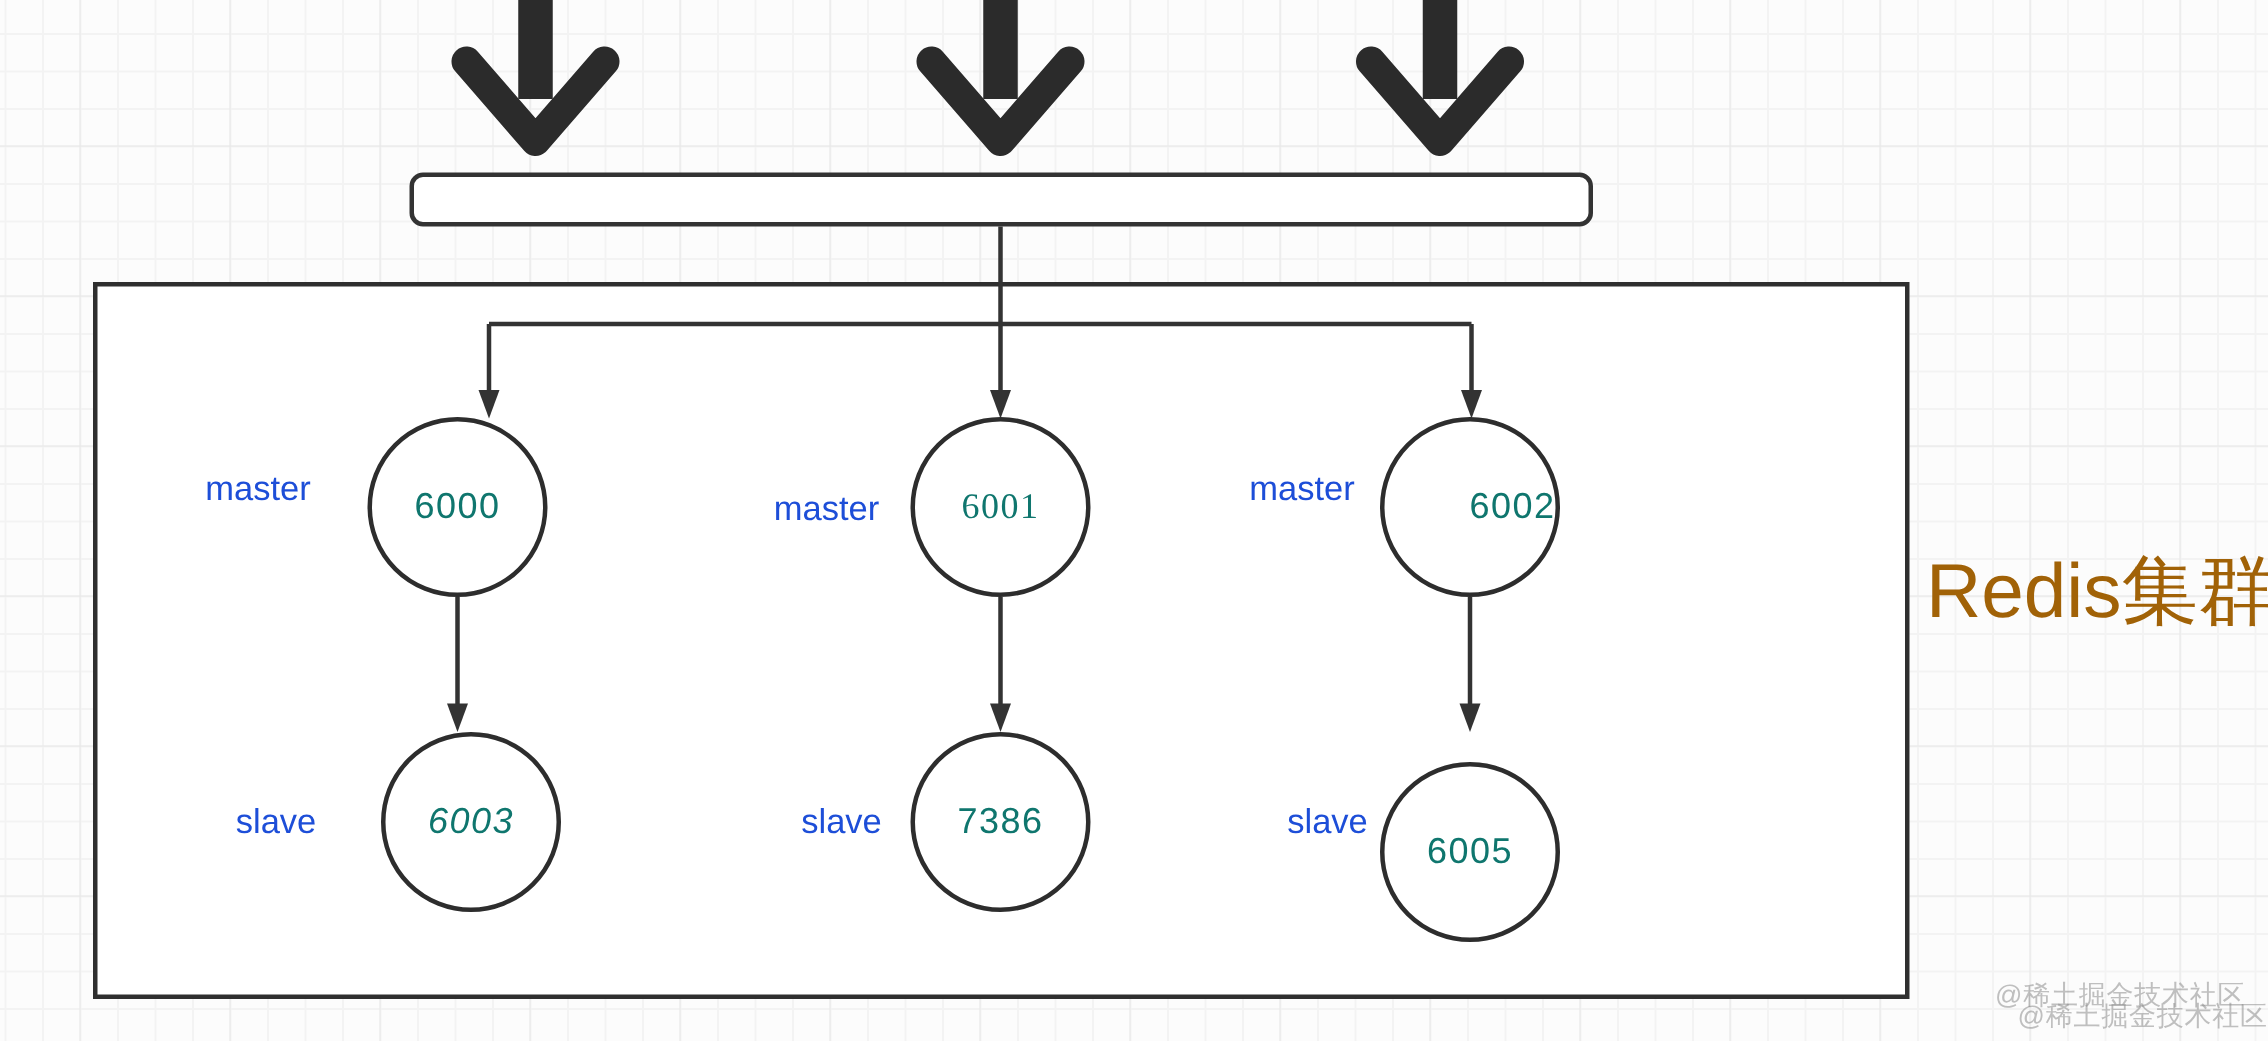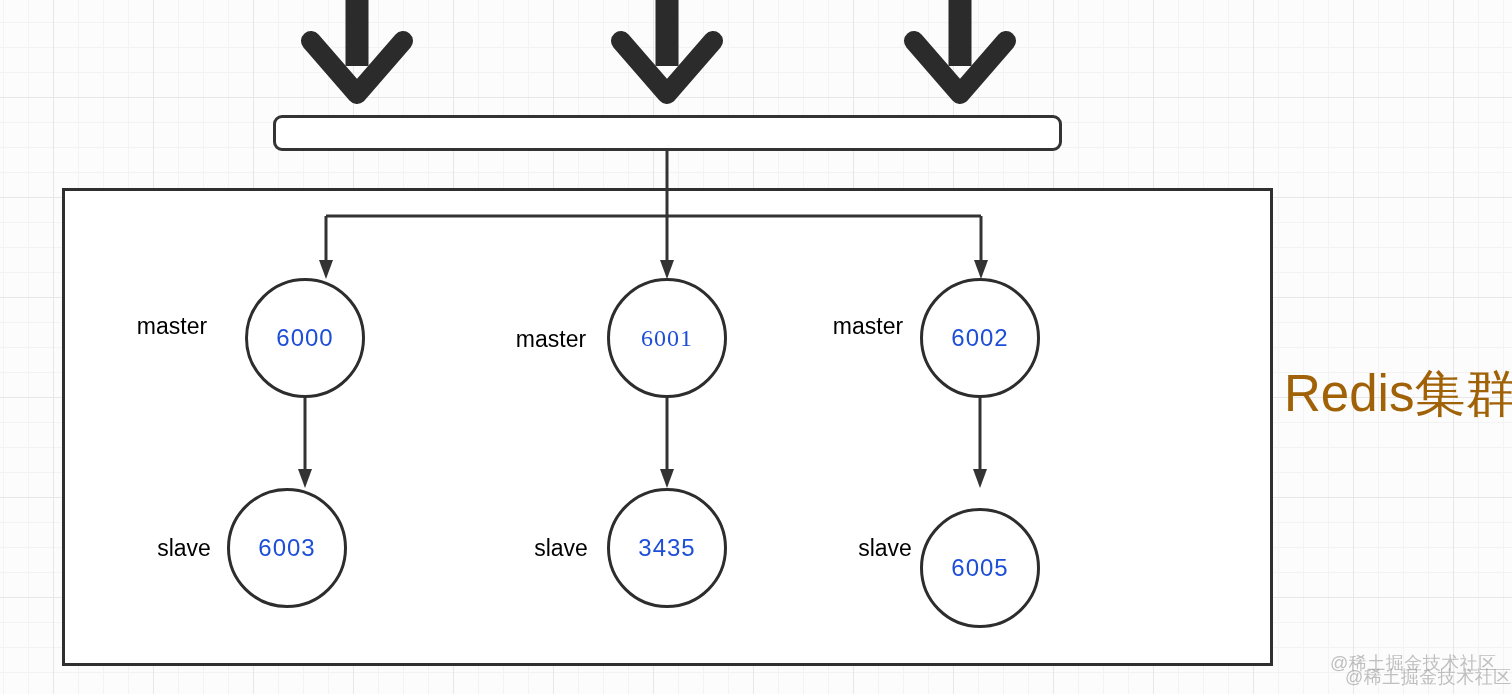--- a/index.html
+++ b/index.html
@@ -35,33 +35,33 @@
   }
 
   
   .connectors{position:absolute;left:0;top:0;width:1512px;height:694px;pointer-events:none;}
 
   
   .node{
     position:absolute;width:120px;height:120px;box-sizing:border-box;
     border:3px solid #2d2d2d;border-radius:50%;background:#fff;
     display:flex;align-items:center;justify-content:center;
-    font-size:24px;color:#1d4ed8;letter-spacing:1px;
+    font-size:24px;color:#0f766e;letter-spacing:1px;
   }
   .n0{left:245px;top:278px;}
   .n1{left:607px;top:278px;font-family:Liberation Serif, serif;}
-  .n2{left:920px;top:278px;}
-  .n3{left:227px;top:488px;}
+  .n2{left:920px;top:278px;justify-content:flex-end;}
+  .n3{left:254px;top:488px;font-style:italic;}
   .n4{left:607px;top:488px;}
   .n5{left:920px;top:508px;}
 
   
   .role{
     position:absolute;transform:translate(-50%,-50%);
-    font-size:23px;color:#000000;white-space:nowrap;
+    font-size:23px;color:#1d4ed8;white-space:nowrap;
   }
   .r0{left:172px;top:326px;}
   .r1{left:551px;top:339px;}
   .r2{left:868px;top:326px;}
   .r3{left:184px;top:548px;}
   .r4{left:561px;top:548px;}
   .r5{left:885px;top:548px;}
 
   
   .cluster-title{
@@ -123,21 +123,21 @@
 <div class="node n1">
   <span>6001</span>
 </div>
 <div class="node n2">
   <span>6002</span>
 </div>
 <div class="node n3">
   <span>6003</span>
 </div>
 <div class="node n4">
-  <span>3435</span>
+  <span>7386</span>
 </div>
 <div class="node n5">
   <span>6005</span>
 </div>
 
 <div class="role r0">master</div>
 <div class="role r1">master</div>
 <div class="role r2">master</div>
 <div class="role r3">slave</div>
 <div class="role r4">slave</div>

